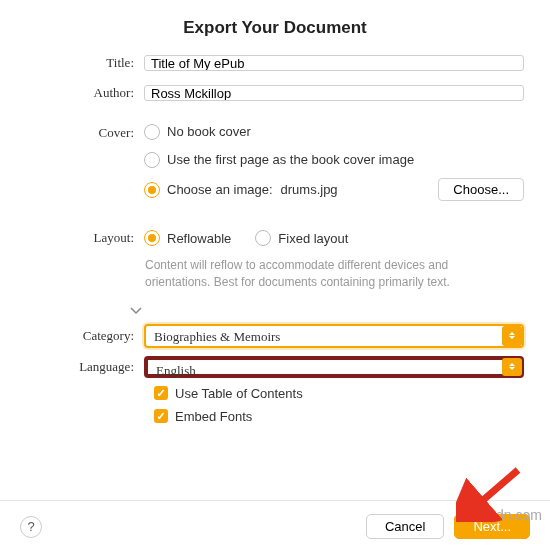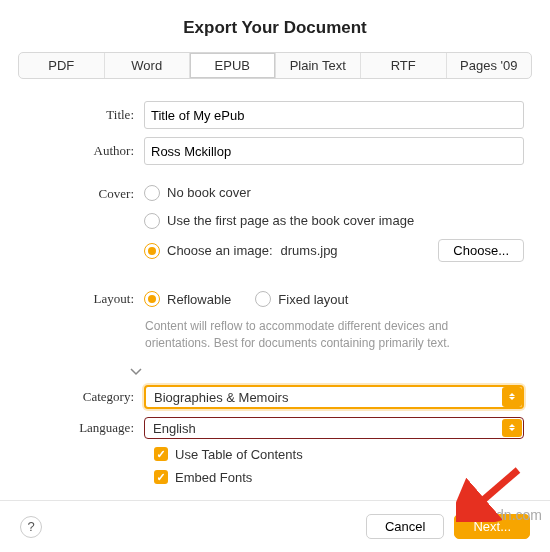--- a/index.html
+++ b/index.html
@@ -66,21 +66,21 @@
       flex: 1;
       display: flex;
       align-items: center;
     }
     .text-input {
       flex: 1;
       border: 1px solid #d0d0d0;
       border-radius: 3px;
       padding: 3px 6px;
       font-size: 13px;
-      height: 28px;
+      height: 16px;
       background: #fff;
     }
     .radio-group {
       flex: 1;
     }
     .radio-row {
       display: flex;
       align-items: center;
       margin-bottom: 8px;
       line-height: 20px;
@@ -124,33 +124,34 @@
       padding-right: 10px;
     }
     .disclosure {
       margin-left: 104px;
       margin-bottom: 6px;
       color: #888;
     }
     .select-wrap {
       flex: 1;
       position: relative;
+      font-family: Liberation Serif, serif;
     }
     .select {
       width: 100%;
       border: 2px solid #f7a500;
       border-radius: 4px;
       padding: 3px 28px 3px 8px;
       font-size: 13px;
       height: 24px;
       background: #fff;
       box-shadow: 0 0 0 2px rgba(247,165,0,0.25);
     }
     .select.plain {
-      border: 1px solid #7f1d1d;
+      border: 4px solid #7f1d1d;
       box-shadow: none;
       height: 22px;
     }
     .select-arrow {
       position: absolute;
       right: 2px;
       top: 2px;
       bottom: 2px;
       width: 20px;
       background: #f7a500;
@@ -256,28 +257,20 @@
       margin-right: 24px;
     }
     .row-gap { margin-bottom: 18px; }
   </style>
 </head>
 <body>
 
 <div class="dialog">
   <div class="title">Export Your Document</div>
 
-  <div class="tabs">
-    <div class="tab">PDF</div>
-    <div class="tab">Word</div>
-    <div class="tab active">EPUB</div>
-    <div class="tab">Plain Text</div>
-    <div class="tab">RTF</div>
-    <div class="tab">Pages '09</div>
-  </div>
 
   <div class="form">
     <div class="row">
       <div class="label">Title:</div>
       <div class="field">
         <input class="text-input" value="Title of My ePub" style="">
       </div>
     </div>
     <div class="row row-gap">
       <div class="label">Author:</div>

